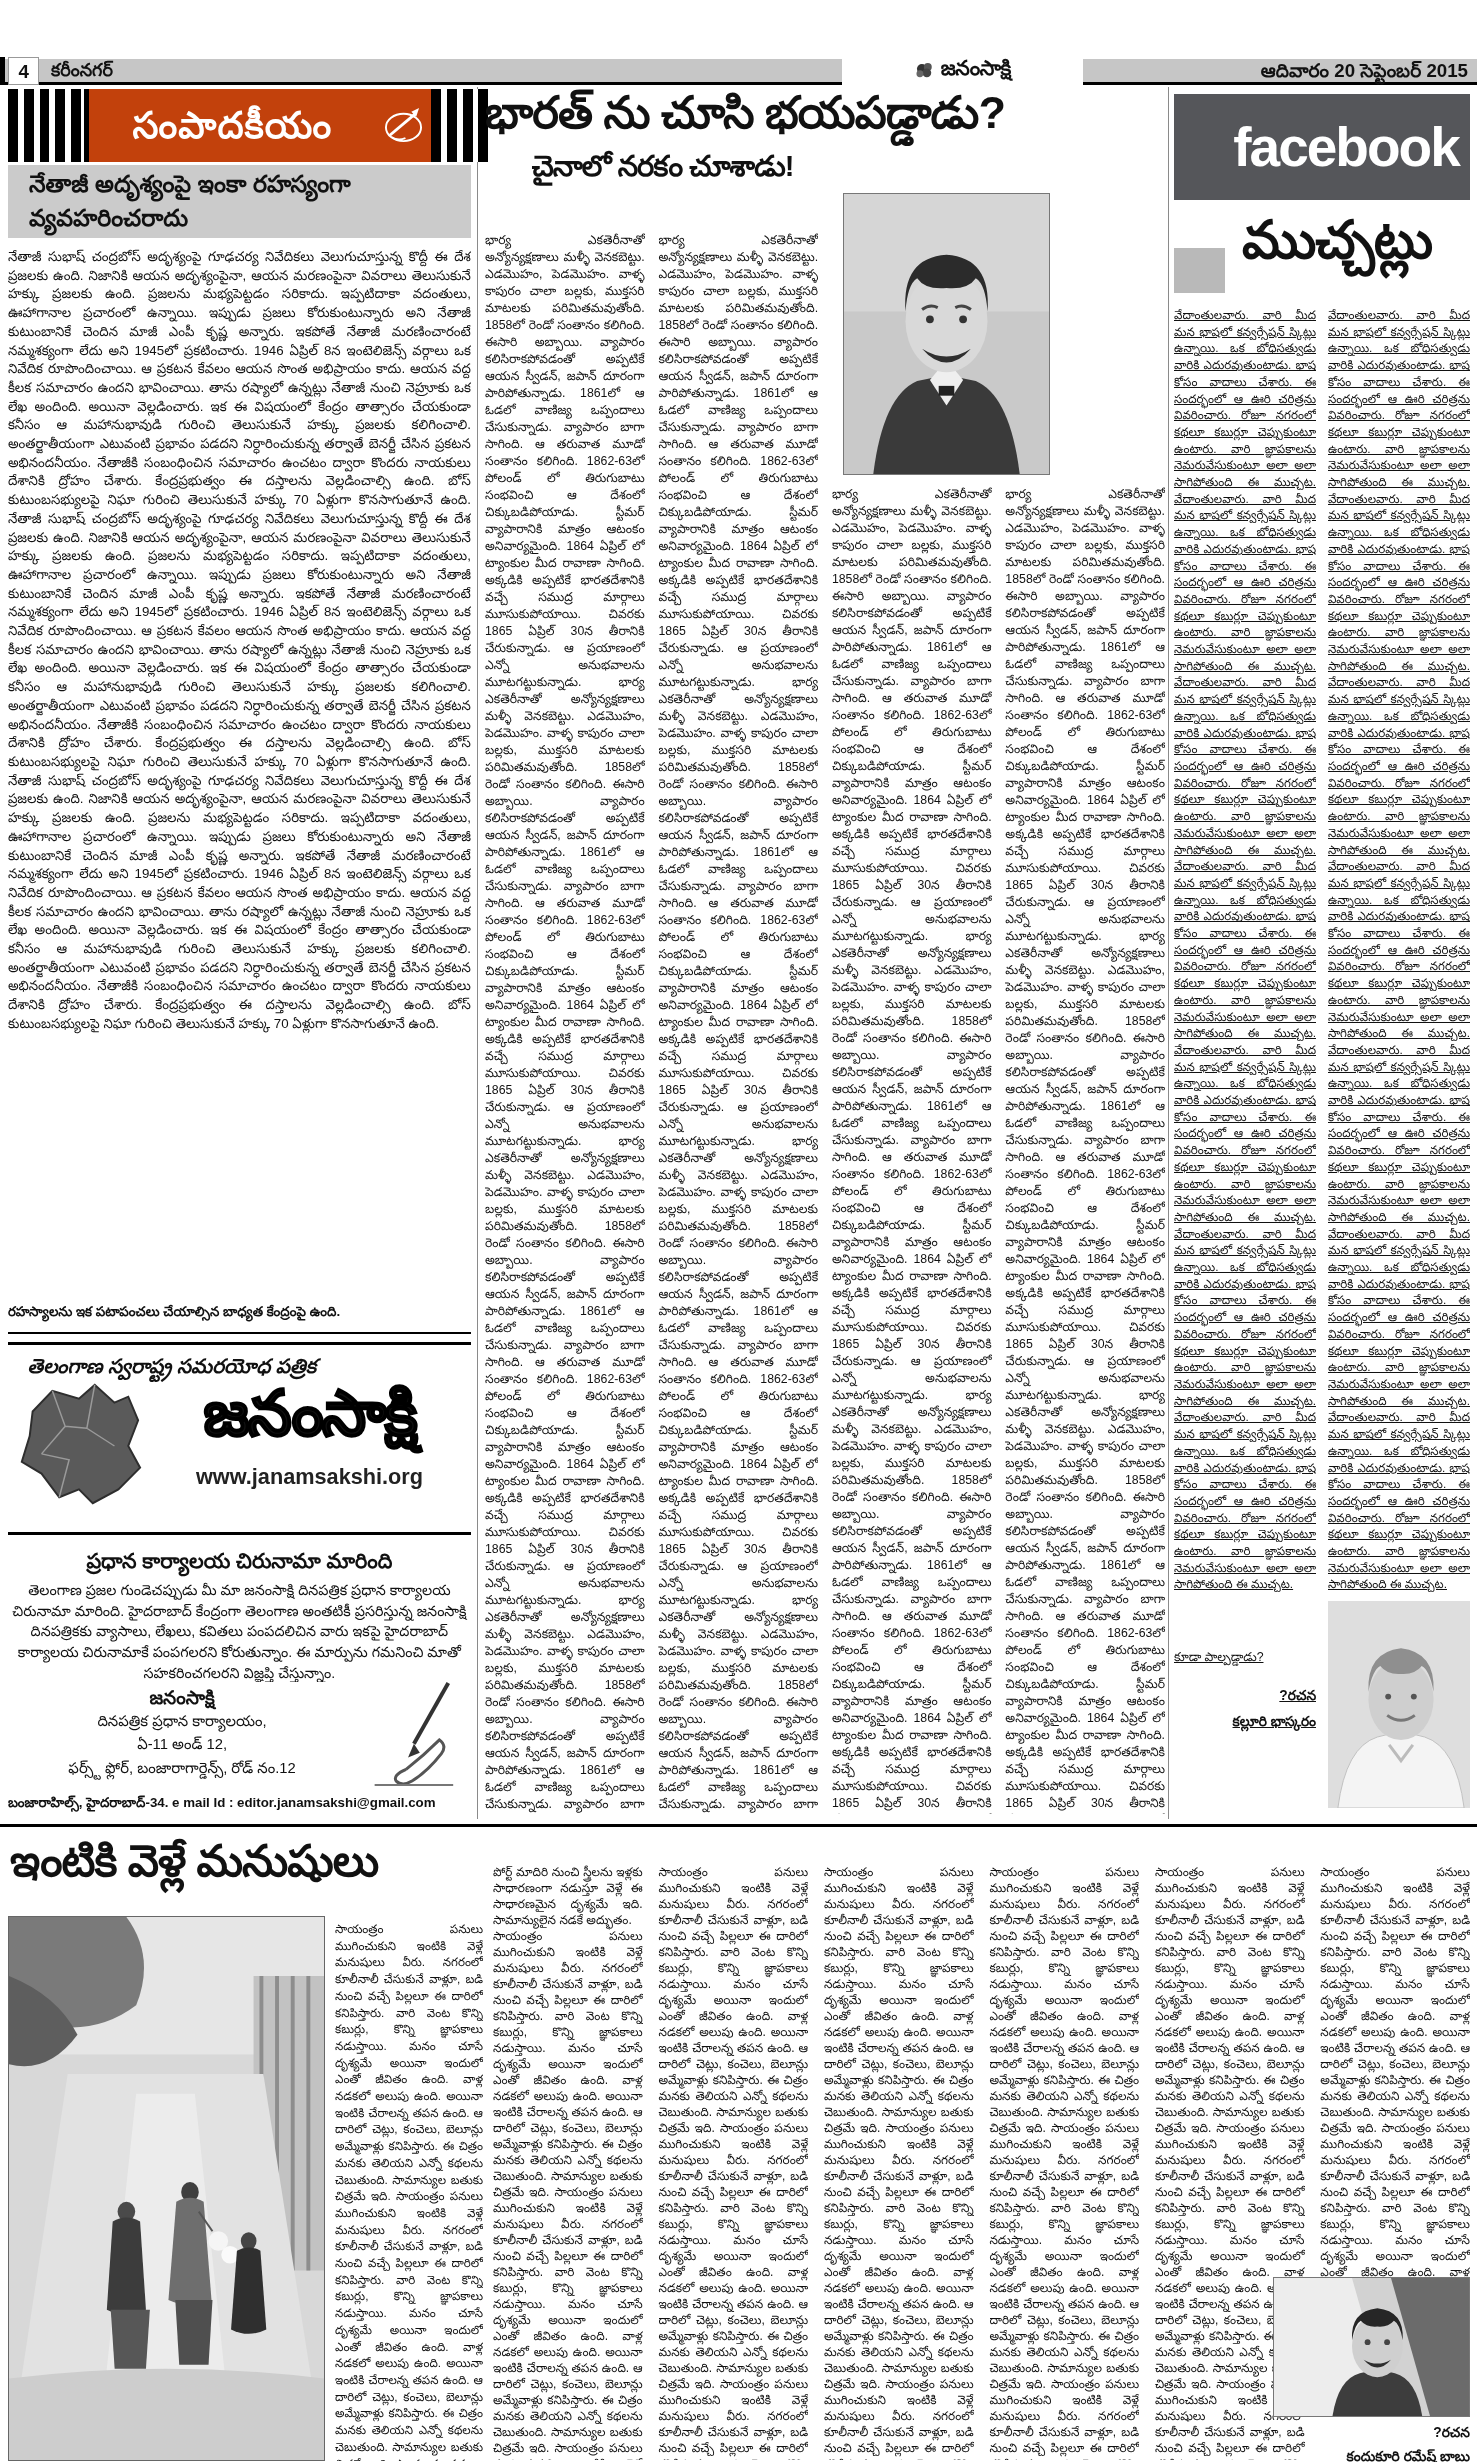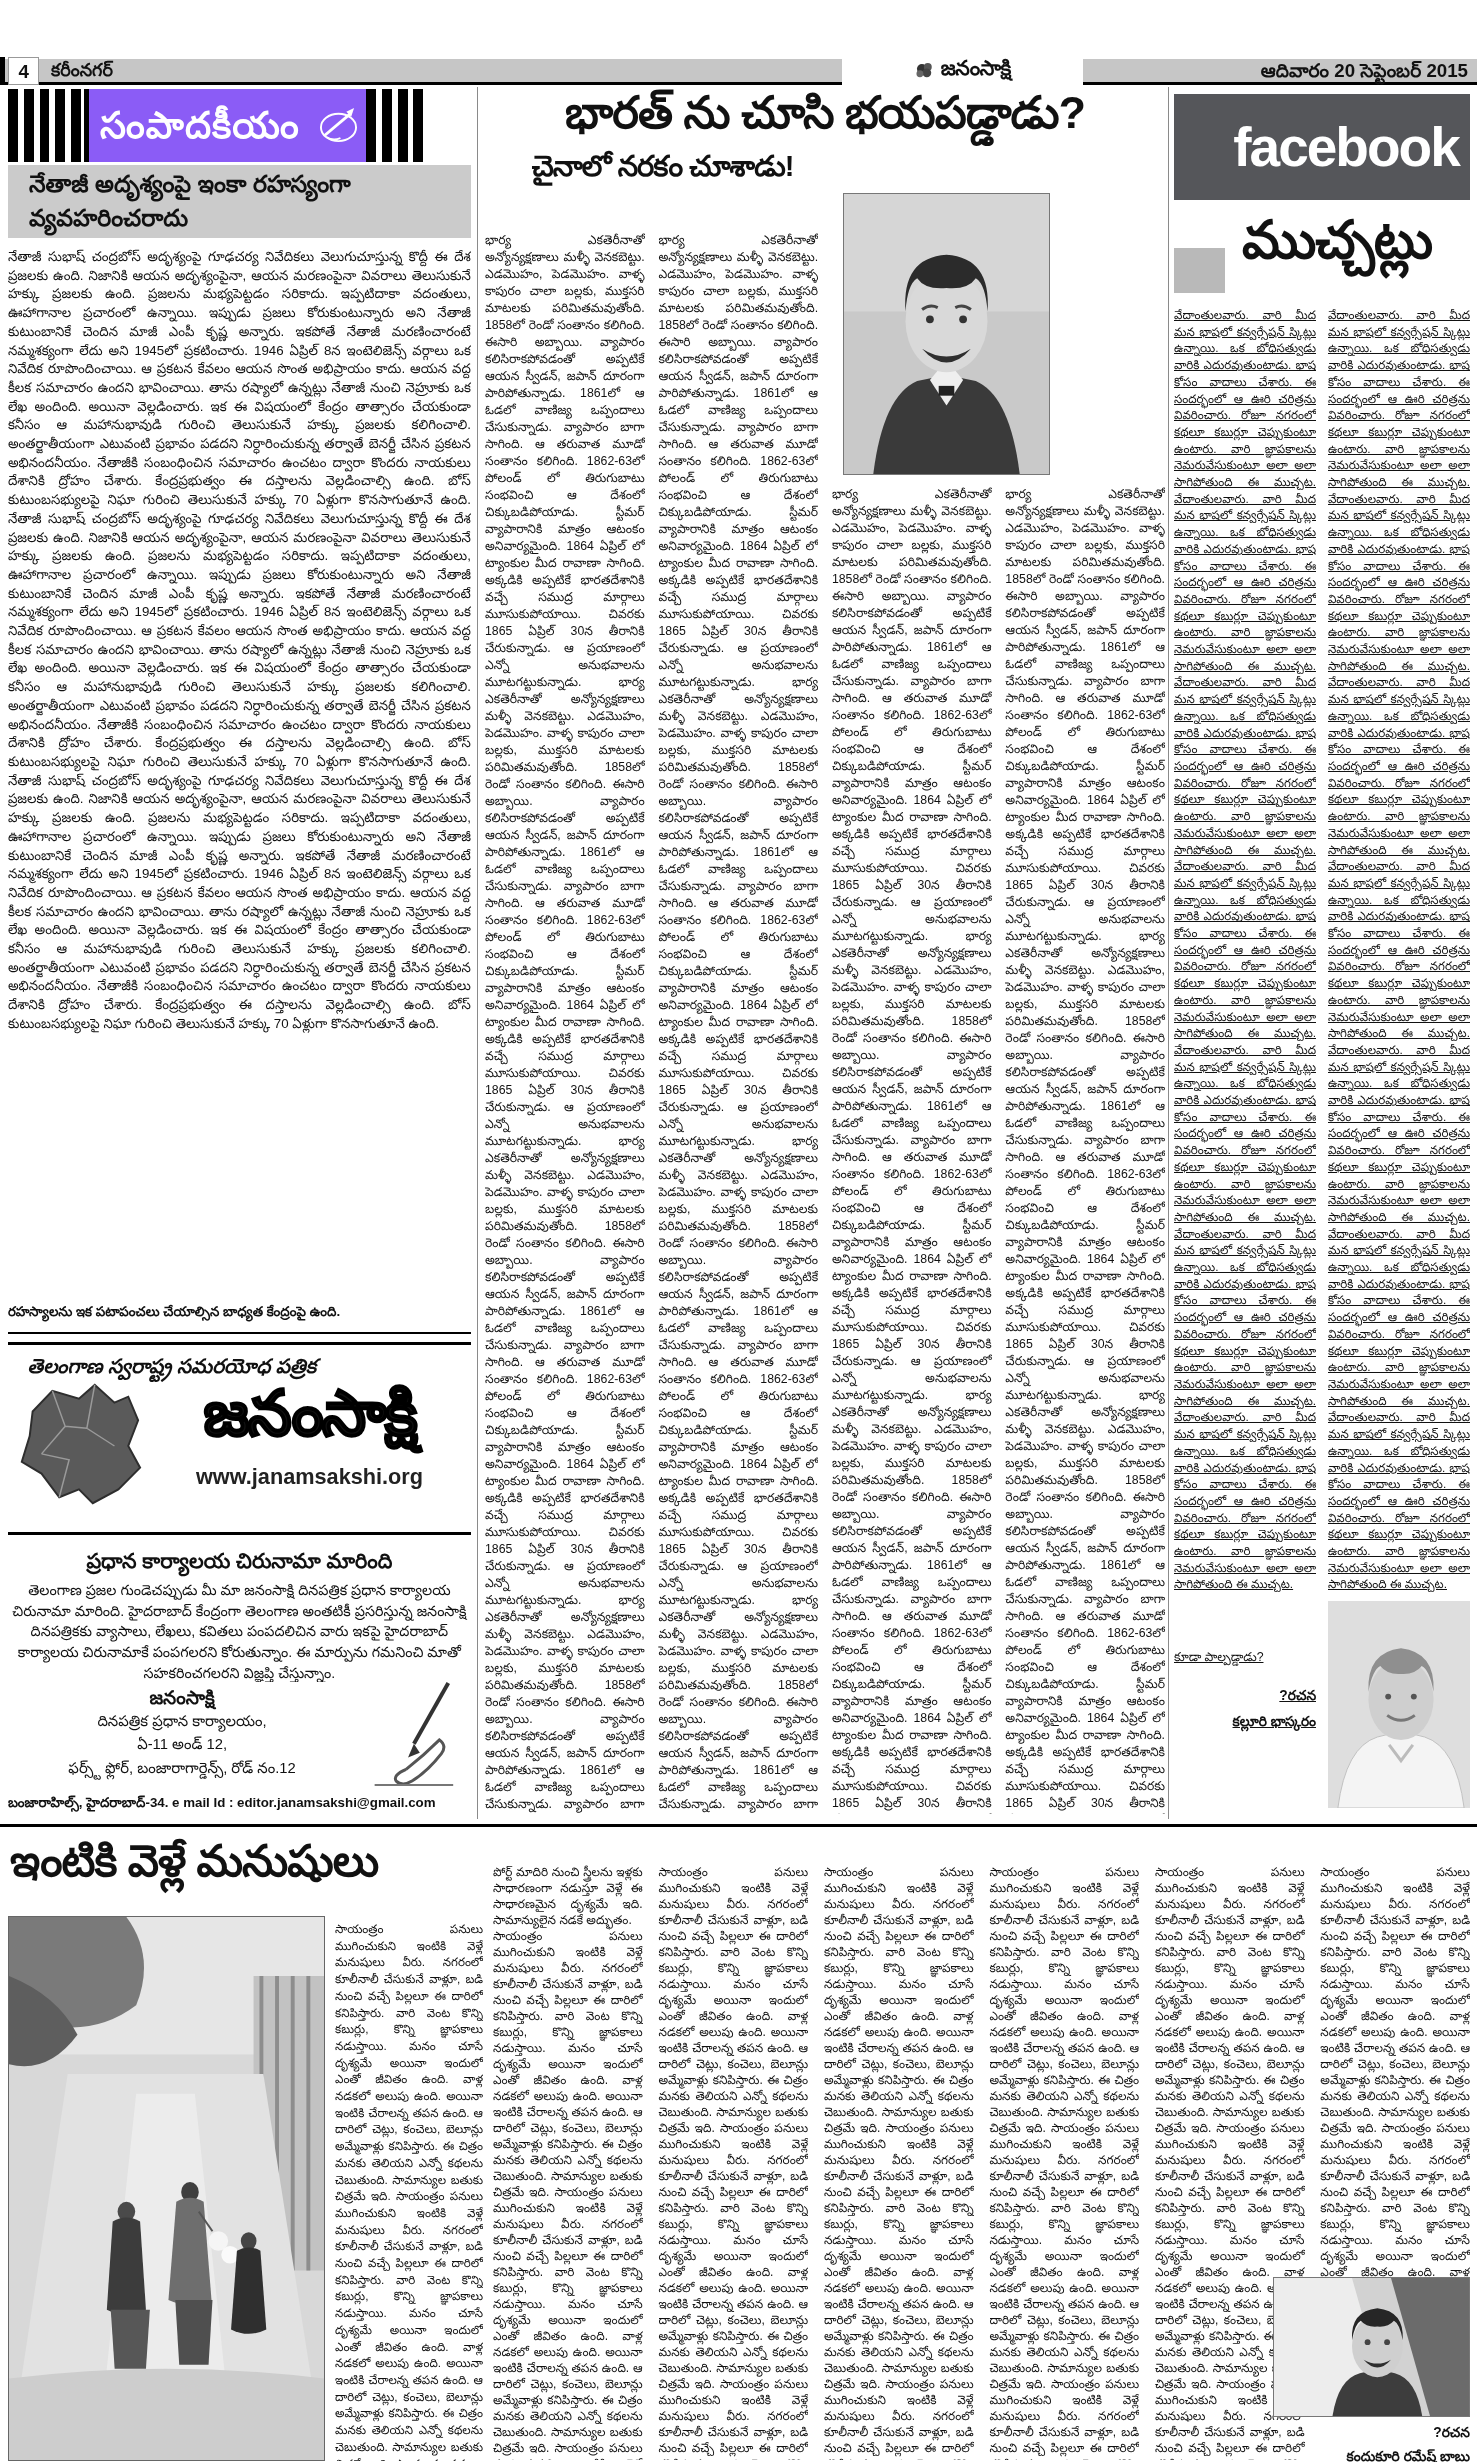--- a/index.html
+++ b/index.html
@@ -13,21 +13,21 @@
   #page-num-box { left:7.9px; top:57px; width:31.5px; height:27.6px; background:#fff; border:1px solid #999; font-weight:bold; font-size:18.7px; text-align:center; line-height:27.6px; }
   #edition-name { left:51px; top:60px; font-weight:bold; font-size:17.7px; }
   #masthead-box { left:842px; top:55px; width:241px; height:31.5px; background:#fff; display:flex; align-items:center; justify-content:center; gap:4.9px; }
   #masthead-box .logo-txt { font-weight:bold; font-size:20.7px; letter-spacing:-0.5px; }
   #issue-date { left:1074px; top:60px; width:394px; text-align:right; font-weight:bold; font-size:18.7px; }
 
   
   .vrule { width:1px; background:#8a8a8a; }
 
   
-  #ed-masthead { left:7.9px; top:89px; width:415px; height:73px; background:#8b5cf6; display:flex; align-items:stretch; }
+  #ed-masthead { left:7.9px; top:89px; width:480px; height:73px; background:#c2410c; display:flex; align-items:stretch; }
   .stripes { background:repeating-linear-gradient(90deg,#000 0 9.9px,#fff 9.9px 15.8px); }
   .stripes.left { width:81px; border-right:5.9px solid #000; }
   .stripes.right { width:57px; }
   #ed-masthead .title { flex:1; color:#fff; font-weight:bold; font-size:37px; text-align:center; line-height:73px; letter-spacing:1px; }
   #ed-masthead .pen-box { width:55px; display:flex; align-items:center; justify-content:center; }
   #ed-headline { left:7.9px; top:165px; width:463px; height:73px; background:#cbcbcb; font-weight:bold; font-size:23.6px; line-height:34px; padding:2px 21px; }
   #ed-body { left:7.9px; top:248px; width:463px; height:1074px; font-size:13.3px; line-height:18.7px; text-align:justify; overflow:hidden; }
   #ed-close { left:7.9px; top:1304px; width:463px; height:19.7px; background:#fff; font-size:13.3px; font-weight:bold; }
 
   
@@ -42,21 +42,21 @@
   #notice-title { left:7.9px; top:1549px; width:463px; text-align:center; font-weight:bold; font-size:20.7px; }
   #notice-body { left:7.9px; top:1580px; width:463px; height:102px; font-size:14.3px; line-height:20.7px; text-align:center; overflow:hidden; }
   #office-block { left:29.6px; top:1686px; width:305px; font-size:14.8px; line-height:23.6px; text-align:center; }
   #office-block .office-name { font-weight:bold; font-size:18.7px; }
   #office-email { left:7.9px; top:1795px; width:463px; font-weight:bold; font-size:13.3px; }
   #hand-pen { left:355px; top:1675px; width:108px; height:116px; }
 
   
   #rule-a { left:477px; top:87px; height:1732px; }
   #rule-b { left:1168px; top:87px; height:1732px; }
-  #main-h1 { left:485px; top:87px; width:680px; text-align:center; font-weight:bold; font-size:45px; letter-spacing:-1px; }
+  #main-h1 { left:485px; top:87px; width:680px; text-align:left; font-weight:bold; font-size:45px; letter-spacing:-1px; }
   #main-h2 { left:485px; top:150px; width:355px; text-align:center; font-weight:bold; font-size:29px; letter-spacing:-1px; }
   #main-photo { left:843px; top:193px; width:207px; height:282px; border:1px solid #777; background:#c4c4c4; }
   #main-cols { left:485px; top:232px; width:680px; height:1582px; display:flex; gap:13.8px; }
   #main-cols .col { flex:1; font-size:12.3px; line-height:17px; text-align:justify; overflow:hidden; }
   .spacer-260 { height:254px; }
 
   
   #fb-box { left:1174px; top:94px; width:296px; height:106px; background:#55565a; display:flex; align-items:center; justify-content:center;padding-left:48px; }
   #fb-box span { color:#fff; font-weight:bold; font-size:55px; letter-spacing:-2px; }
   #mu-square { left:1174px; top:248px; width:51px; height:45px; background:#b9b9b9; }

